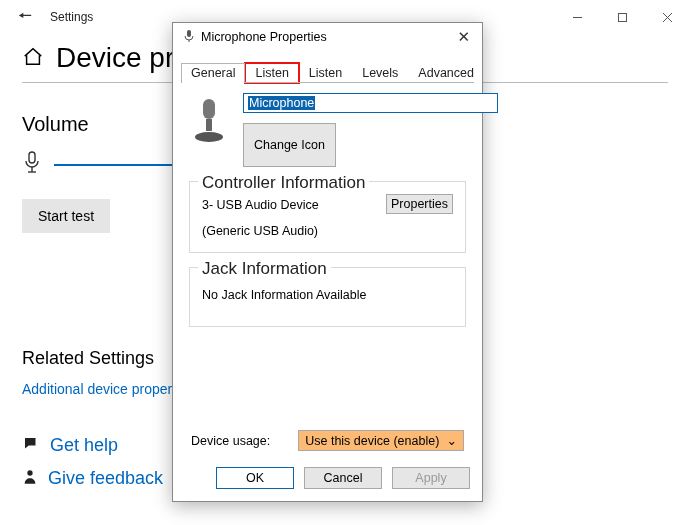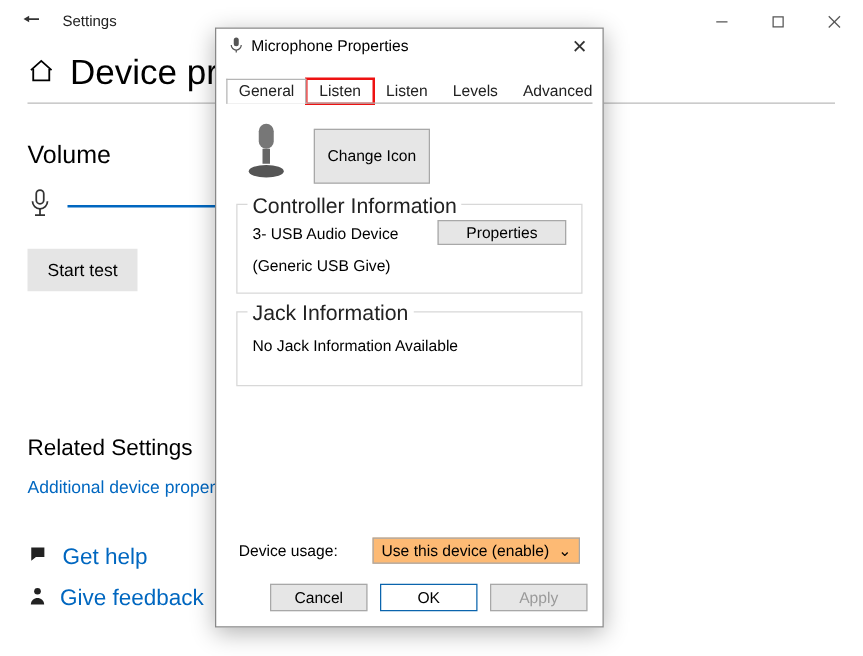--- a/index.html
+++ b/index.html
@@ -38,21 +38,21 @@
   .tab.highlight { outline: 2.5px solid #e11; outline-offset:-1px; }
   .tab-body { flex:1; border-top:1px solid #b5b5b5; margin: -1px 8px 0 8px; padding: 10px 8px 6px 8px; position:relative; display:flex; flex-direction:column; }
   .name-row { display:flex; align-items:flex-start; gap:14px; }
   .mic-graphic { width:48px; height:56px; display:flex; align-items:center; justify-content:center; }
   .name-col { flex:1; }
   .name-input { width: 255px; border:1px solid #0a64ad; padding:2px 4px; font-size:12.5px; background:#fff;}
   .name-input .seltext { background:#0a64ad; color:#fff; padding:0 1px; }
   .change-icon { margin-top:10px; background:#e6e6e6; border:1px solid #a8a8a8; padding:14px 10px; font-size:12.5px;}
   .groupbox { border:1px solid #d8d8d8; margin-top:14px; padding:12px 12px 14px 12px; position:relative; font-size:12.5px;}
   .groupbox .legend { position:absolute; top:-9px; left:8px; background:#fff; padding:0 4px; color:#222; font-size:17px;}
-  .props-btn { float:right; background:#e6e6e6; border:1px solid #a8a8a8; padding:2px 22px; font-size:12.5px; }
+  .props-btn { float:right; background:#e6e6e6; border:1px solid #a8a8a8; padding:2px 4px; font-size:12.5px; }
   .gb-line { margin-top:4px; }
   .jack-box { margin-top:14px; min-height:60px;}
   .usage-row { display:flex; align-items:center; gap:28px; margin-top:auto; padding:10px 2px 0 2px; font-size:12.5px;}
   .usage-select { flex:1; display:flex; align-items:center; justify-content:space-between; border:1px solid #a8a8a8; background:#fdba74; padding:2px 6px; font-size:12.5px;}
   .dlg-buttons { display:flex; justify-content:flex-end; gap:10px; padding: 10px 12px 12px 0; }
   .dlg-btn { width:78px; padding:3px 0; font-size:12.5px; background:#e6e6e6; border:1px solid #a8a8a8; }
   .dlg-btn.default { border:1.5px solid #0a64ad; background:#fff; }
   .dlg-btn.disabled { color:#9a9a9a; }
   .spacer-flex { flex:1; }
 </style>
@@ -154,45 +154,46 @@
   <div class="tab-body">
     <div class="name-row">
       <div class="mic-graphic">
         <svg width="40" height="52" viewBox="0 0 40 52">
           <rect x="14" y="4" width="12" height="20" rx="6" fill="#777"></rect>
           <rect x="17" y="24" width="6" height="12" fill="#666"></rect>
           <ellipse cx="20" cy="42" rx="14" ry="5" fill="#555"></ellipse>
         </svg>
       </div>
       <div class="name-col">
+        <div class="name-input"><span class="seltext">Microphone</span></div>
         <button class="change-icon">Change Icon</button>
       </div>
     </div>
 
     <div class="groupbox">
       <span class="legend">Controller Information</span>
       <button class="props-btn">Properties</button>
       <div class="gb-line">3- USB Audio Device</div>
-      <div class="gb-line" style="margin-top:12px">(Generic USB Give)</div>
+      <div class="gb-line" style="margin-top:12px">(Generic USB Audio)</div>
     </div>
 
     <div class="groupbox jack-box">
       <span class="legend">Jack Information</span>
       <div class="gb-line" style="margin-top:8px">No Jack Information Available</div>
     </div>
 
     <div class="spacer-flex"></div>
 
     <div class="usage-row">
       <span>Device usage:</span>
       <div class="usage-select">
         <span>Use this device (enable)</span>
         <span>⌄</span>
       </div>
     </div>
   </div>
 
   <div class="dlg-buttons">
+    <button class="dlg-btn default">OK</button>
     <button class="dlg-btn">Cancel</button>
-    <button class="dlg-btn default">OK</button>
     <button class="dlg-btn disabled">Apply</button>
   </div>
 </div>
 
 </body></html>

